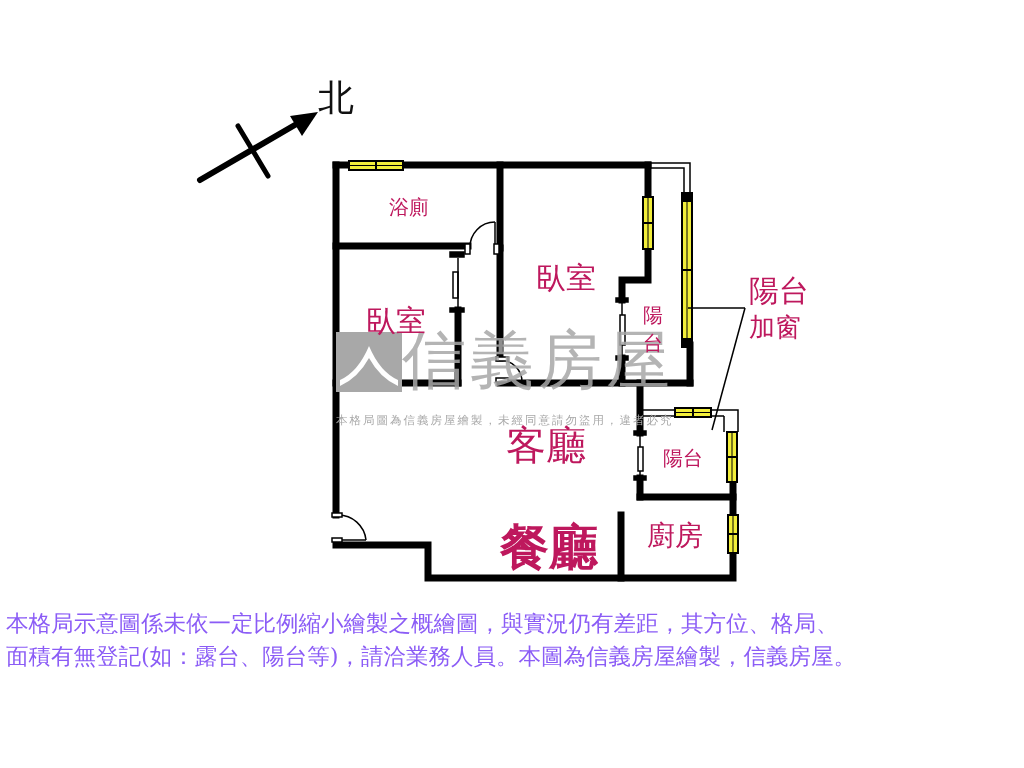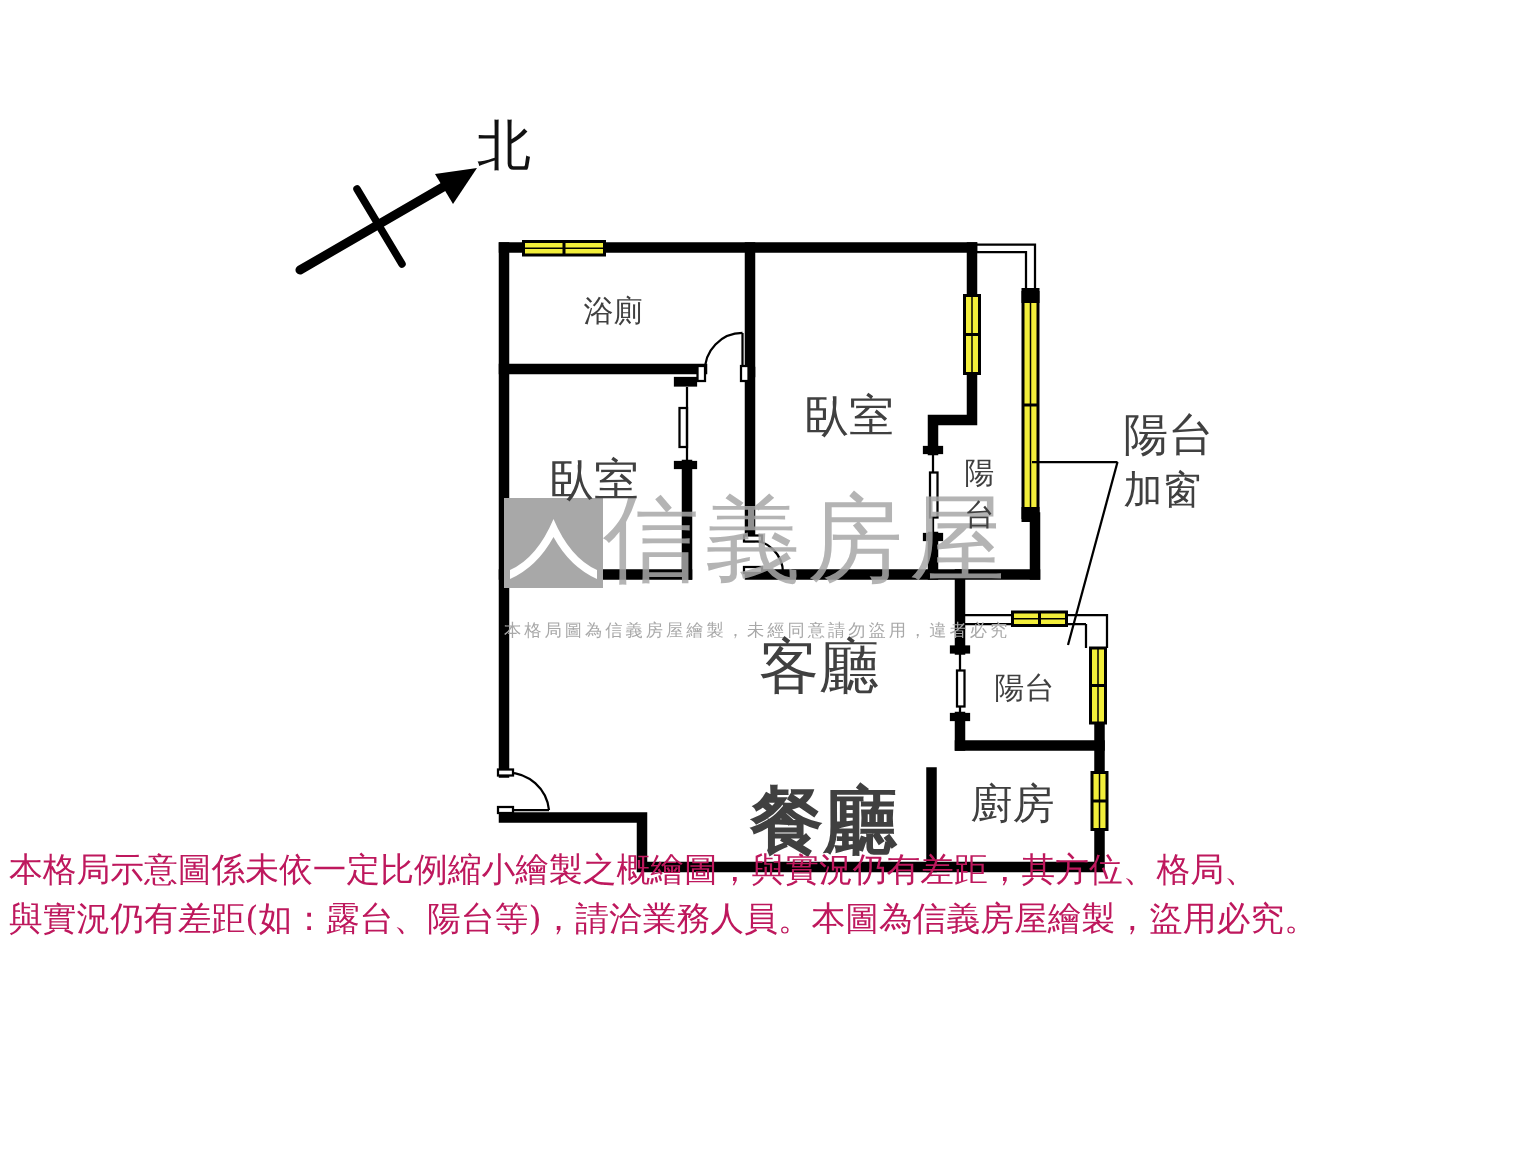--- a/index.html
+++ b/index.html
@@ -1,24 +1,24 @@
 <!DOCTYPE html>
 <html><head>
 <meta charset="utf-8">
 <style>
   html, body { margin: 0; padding: 0; background: #ffffff; }
   body { width: 1024px; height: 768px; position: relative; overflow: hidden;
          font-family: "DejaVu Sans", "Liberation Sans", sans-serif; }
   #plan { position: absolute; left: 0; top: 0; width: 1024px; height: 600px; }
-  .room-label { position: absolute; color: #404040; white-space: nowrap; line-height: 1; }
+  .room-label { position: absolute; color: #be185d; white-space: nowrap; line-height: 1; }
   .wm-main { position: absolute; left: 336px; top: 332px; height: 60px; display: flex; align-items: flex-end; gap: 0; }
   .wm-logo { width: 66px; height: 60px; }
   .wm-text { font-size: 64px; color: #a8a8a8; opacity: 0.85; letter-spacing: 4px; line-height: 1; font-family: "DejaVu Sans", sans-serif; }
   .wm-sub { position: absolute; left: 336px; top: 413px; font-size: 11.5px; color: #a8a8a8; letter-spacing: 2px; white-space: nowrap; }
-  .disclaimer { position: absolute; left: 6px; top: 564px; width: 1018px; font-size: 22.5px; line-height: 33px; color: #be185d; font-family: "DejaVu Serif", "Liberation Serif", serif; }
+  .disclaimer { position: absolute; left: 6px; top: 607px; width: 1018px; font-size: 22.5px; line-height: 33px; color: #8b5cf6; font-family: "DejaVu Serif", "Liberation Serif", serif; }
   .disclaimer div { white-space: nowrap; }
   .north-label { position: absolute; left: 318px; top: 80px; font-size: 36px; color: #111; line-height: 1; font-family: "DejaVu Serif", serif; }
 </style>
 </head>
 <body>
 
 <svg id="plan" viewBox="0 0 1024 600" xmlns="http://www.w3.org/2000/svg">
 
   <g>
     <line x1="200" y1="180" x2="300" y2="122" stroke="#000" stroke-width="6" stroke-linecap="round"></line>
@@ -153,14 +153,14 @@
 <div class="room-label" style="left:506px; top:404px; font-size:40px;margin-top:21px;">客廳</div>
 <div class="room-label" style="left:663px; top:448px; font-size:20px;">陽台</div>
 <div class="room-label" style="left:500px; top:523px; font-size:49px; font-weight:bold;">餐廳</div>
 <div class="room-label" style="left:647px; top:522px; font-size:28px;">廚房</div>
 
 <div class="room-label" style="left:749px; top:276px; font-size:30px;">陽台</div>
 <div class="room-label" style="left:749px; top:314px; font-size:26px;">加窗</div>
 
 <div class="disclaimer">
   <div>本格局示意圖係未依一定比例縮小繪製之概繪圖，與實況仍有差距，其方位、格局、</div>
-  <div>與實況仍有差距(如：露台、陽台等)，請洽業務人員。本圖為信義房屋繪製，盜用必究。</div>
+  <div>面積有無登記(如：露台、陽台等)，請洽業務人員。本圖為信義房屋繪製，信義房屋。</div>
 </div>
 
 </body></html>

